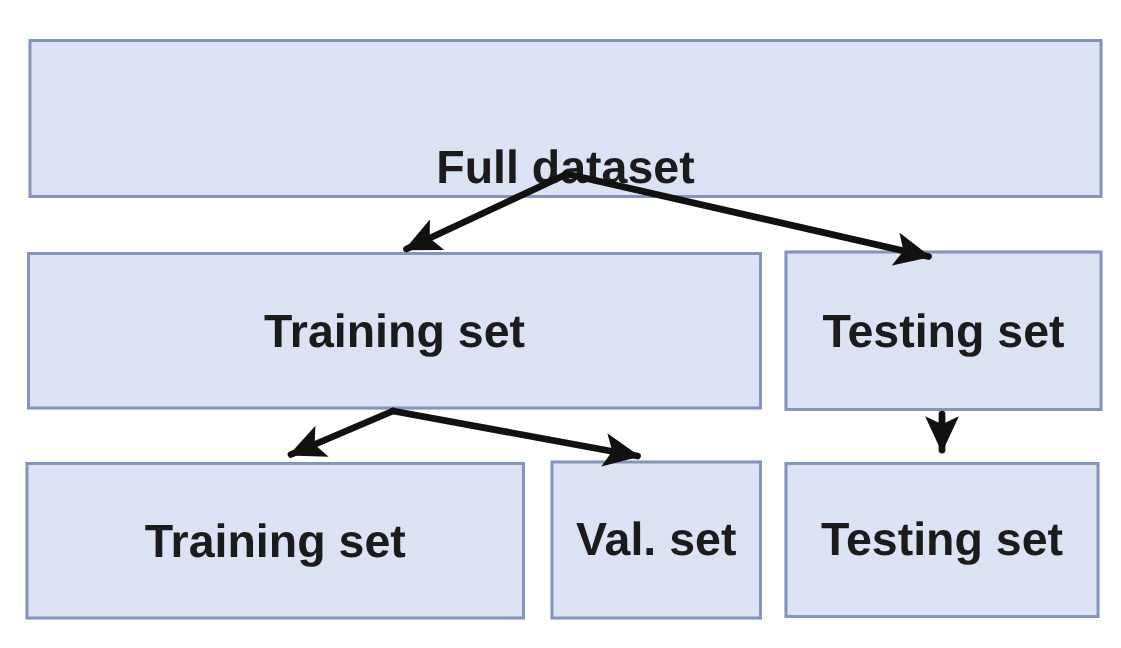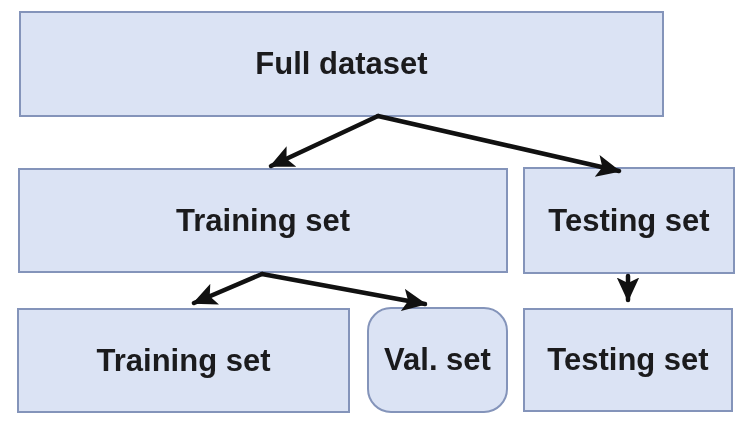--- a/index.html
+++ b/index.html
@@ -25,25 +25,25 @@
     justify-content: center;
   }
   .node .label {
     font-weight: bold;
     font-size: 31px;
     color: var(--text-color, #1b1b1d);
     letter-spacing: 0px;
     white-space: nowrap;
   }
   
-  #node-full-dataset      { left: 19px;  top: 11px;  width: 645px; height: 106px; }
+  #node-full-dataset      { left: 19px;  top: 26px;  width: 716px; height: 106px; align-items: flex-end; }
   #node-training-mid      { left: 18px;  top: 168px; width: 490px; height: 105px; }
   #node-testing-mid       { left: 523px; top: 167px; width: 212px; height: 107px; }
   #node-training-bottom   { left: 17px;  top: 308px; width: 333px; height: 105px; }
-  #node-val-set           { left: 367px; top: 307px; width: 141px; height: 106px; border-radius: 24px; }
+  #node-val-set           { left: 367px; top: 307px; width: 141px; height: 106px; }
   #node-testing-bottom    { left: 523px; top: 308px; width: 210px; height: 104px; }
   #arrow-layer {
     position: absolute;
     left: 0; top: 0;
     width: 747px; height: 432px;
     pointer-events: none;
   }
   #arrow-layer line {
     stroke: var(--arrow-color, #111111);
     stroke-width: 4.5;

